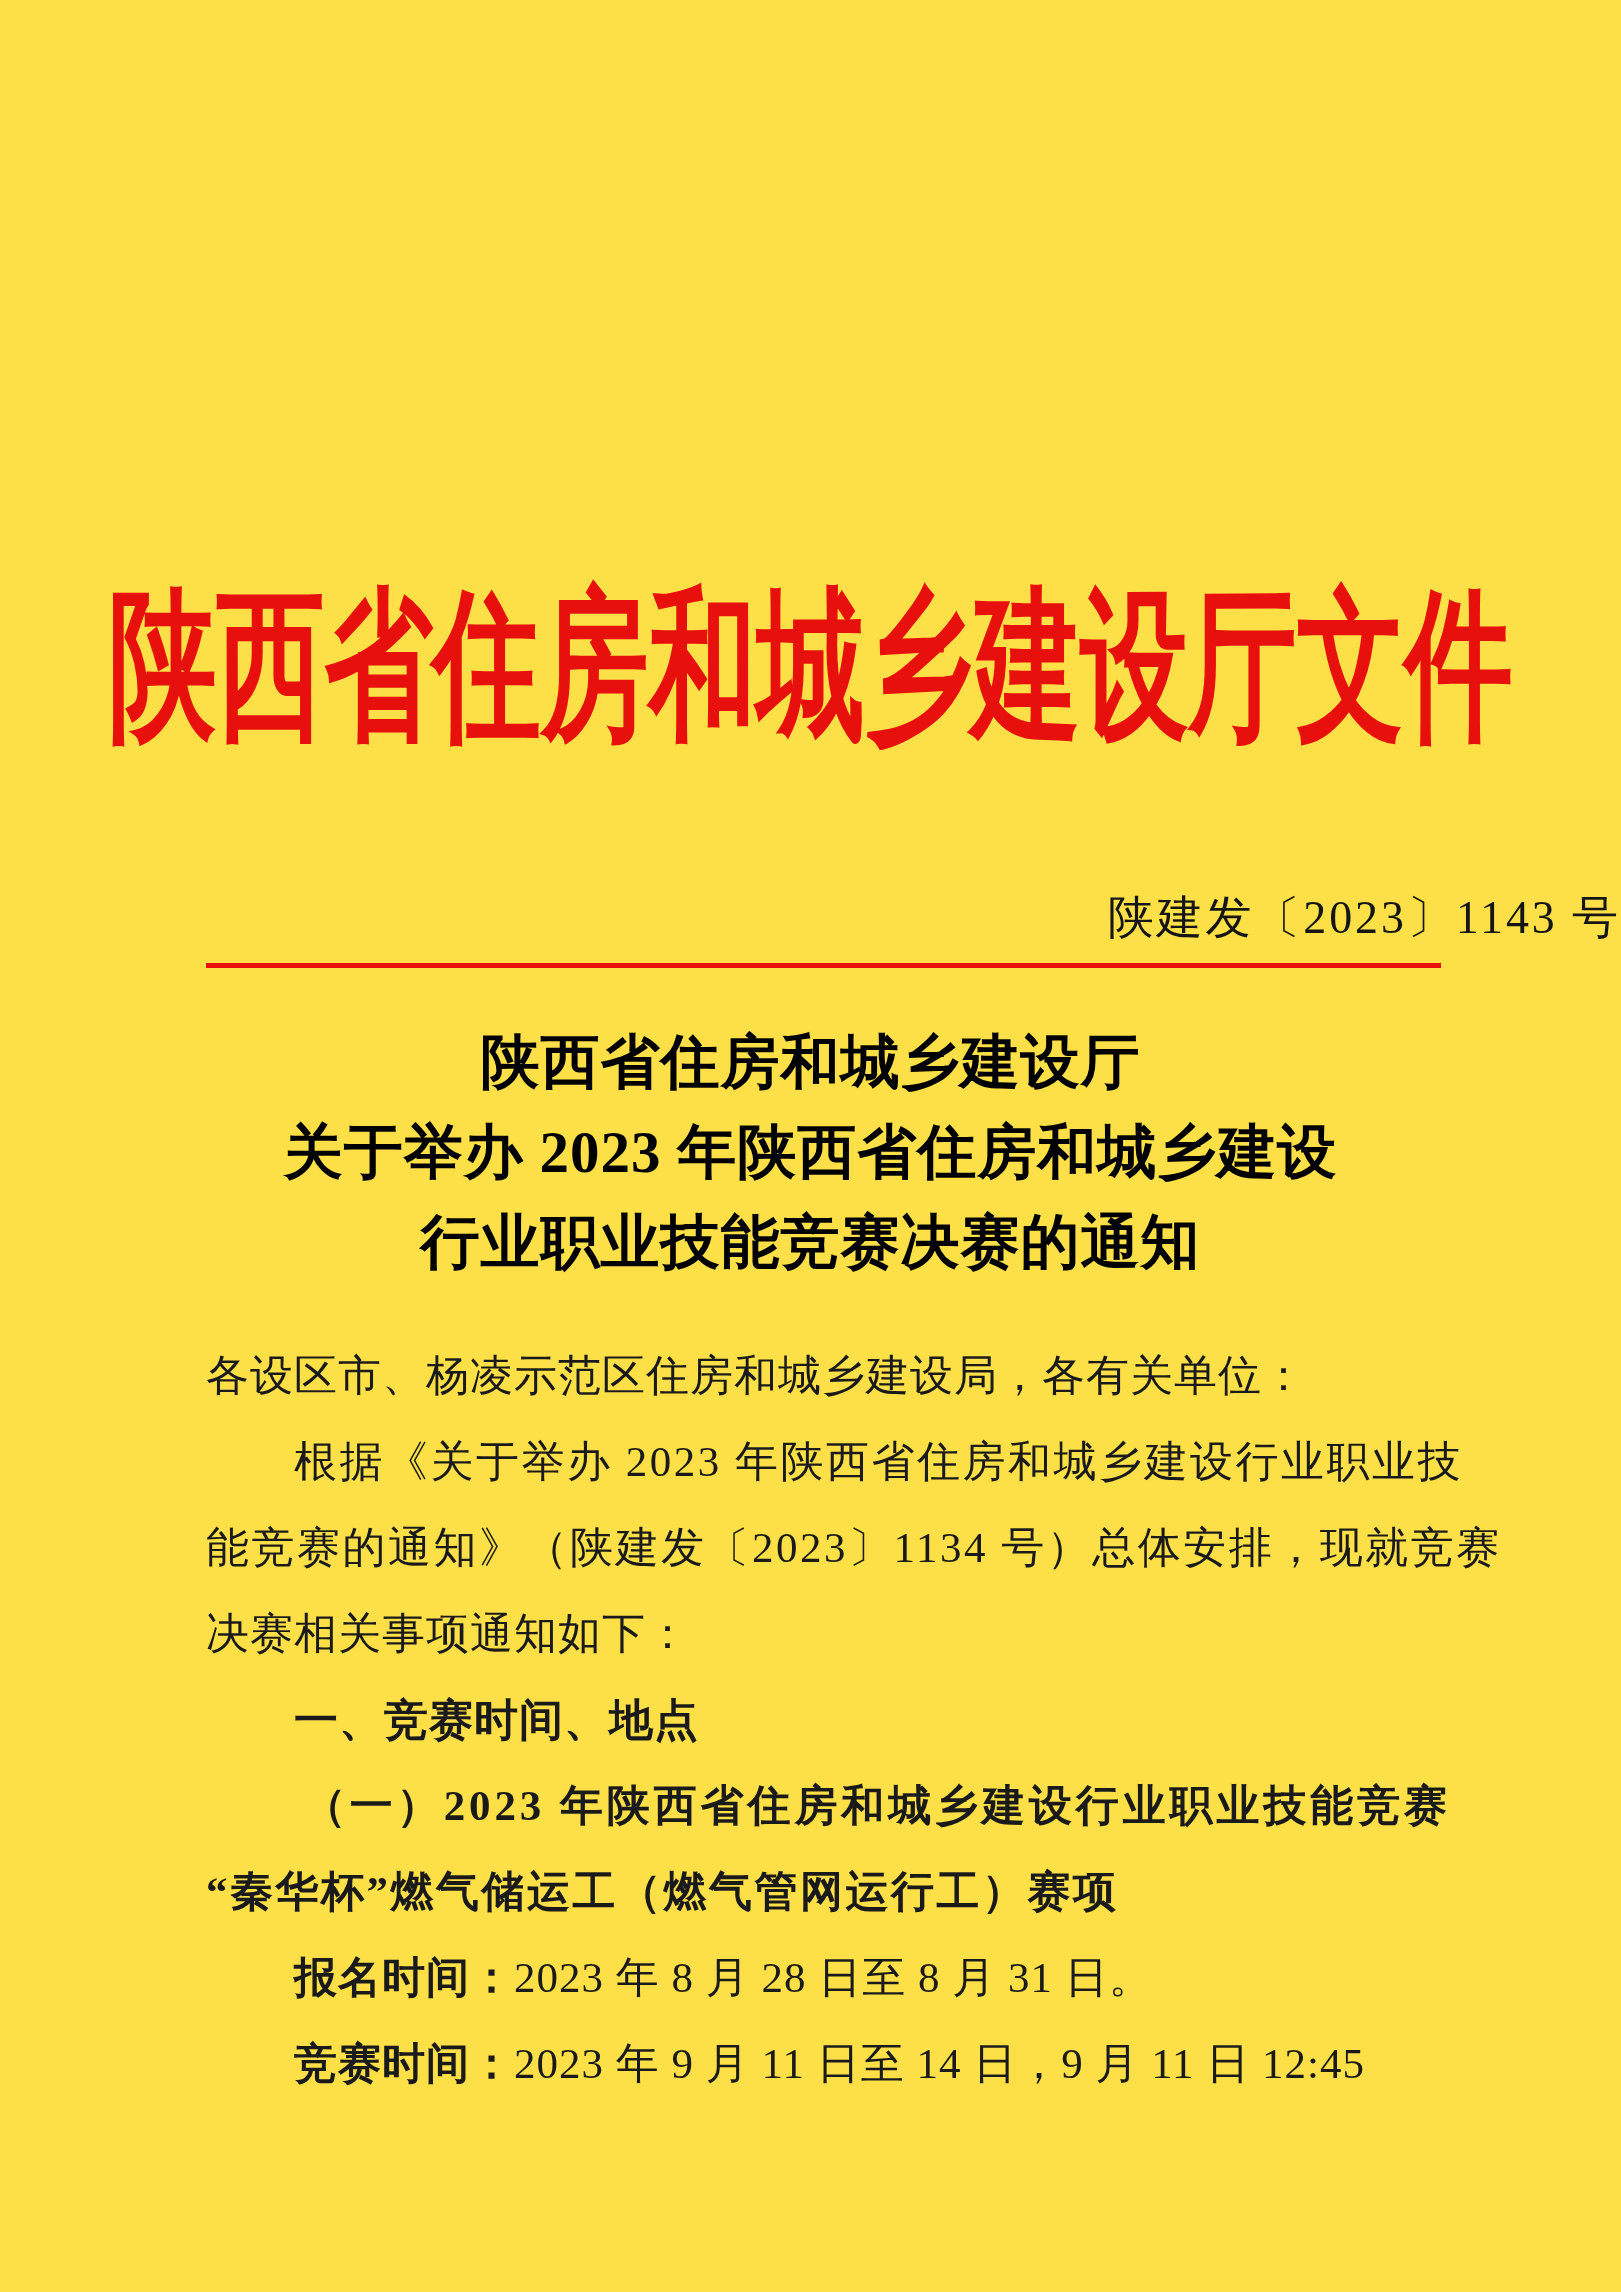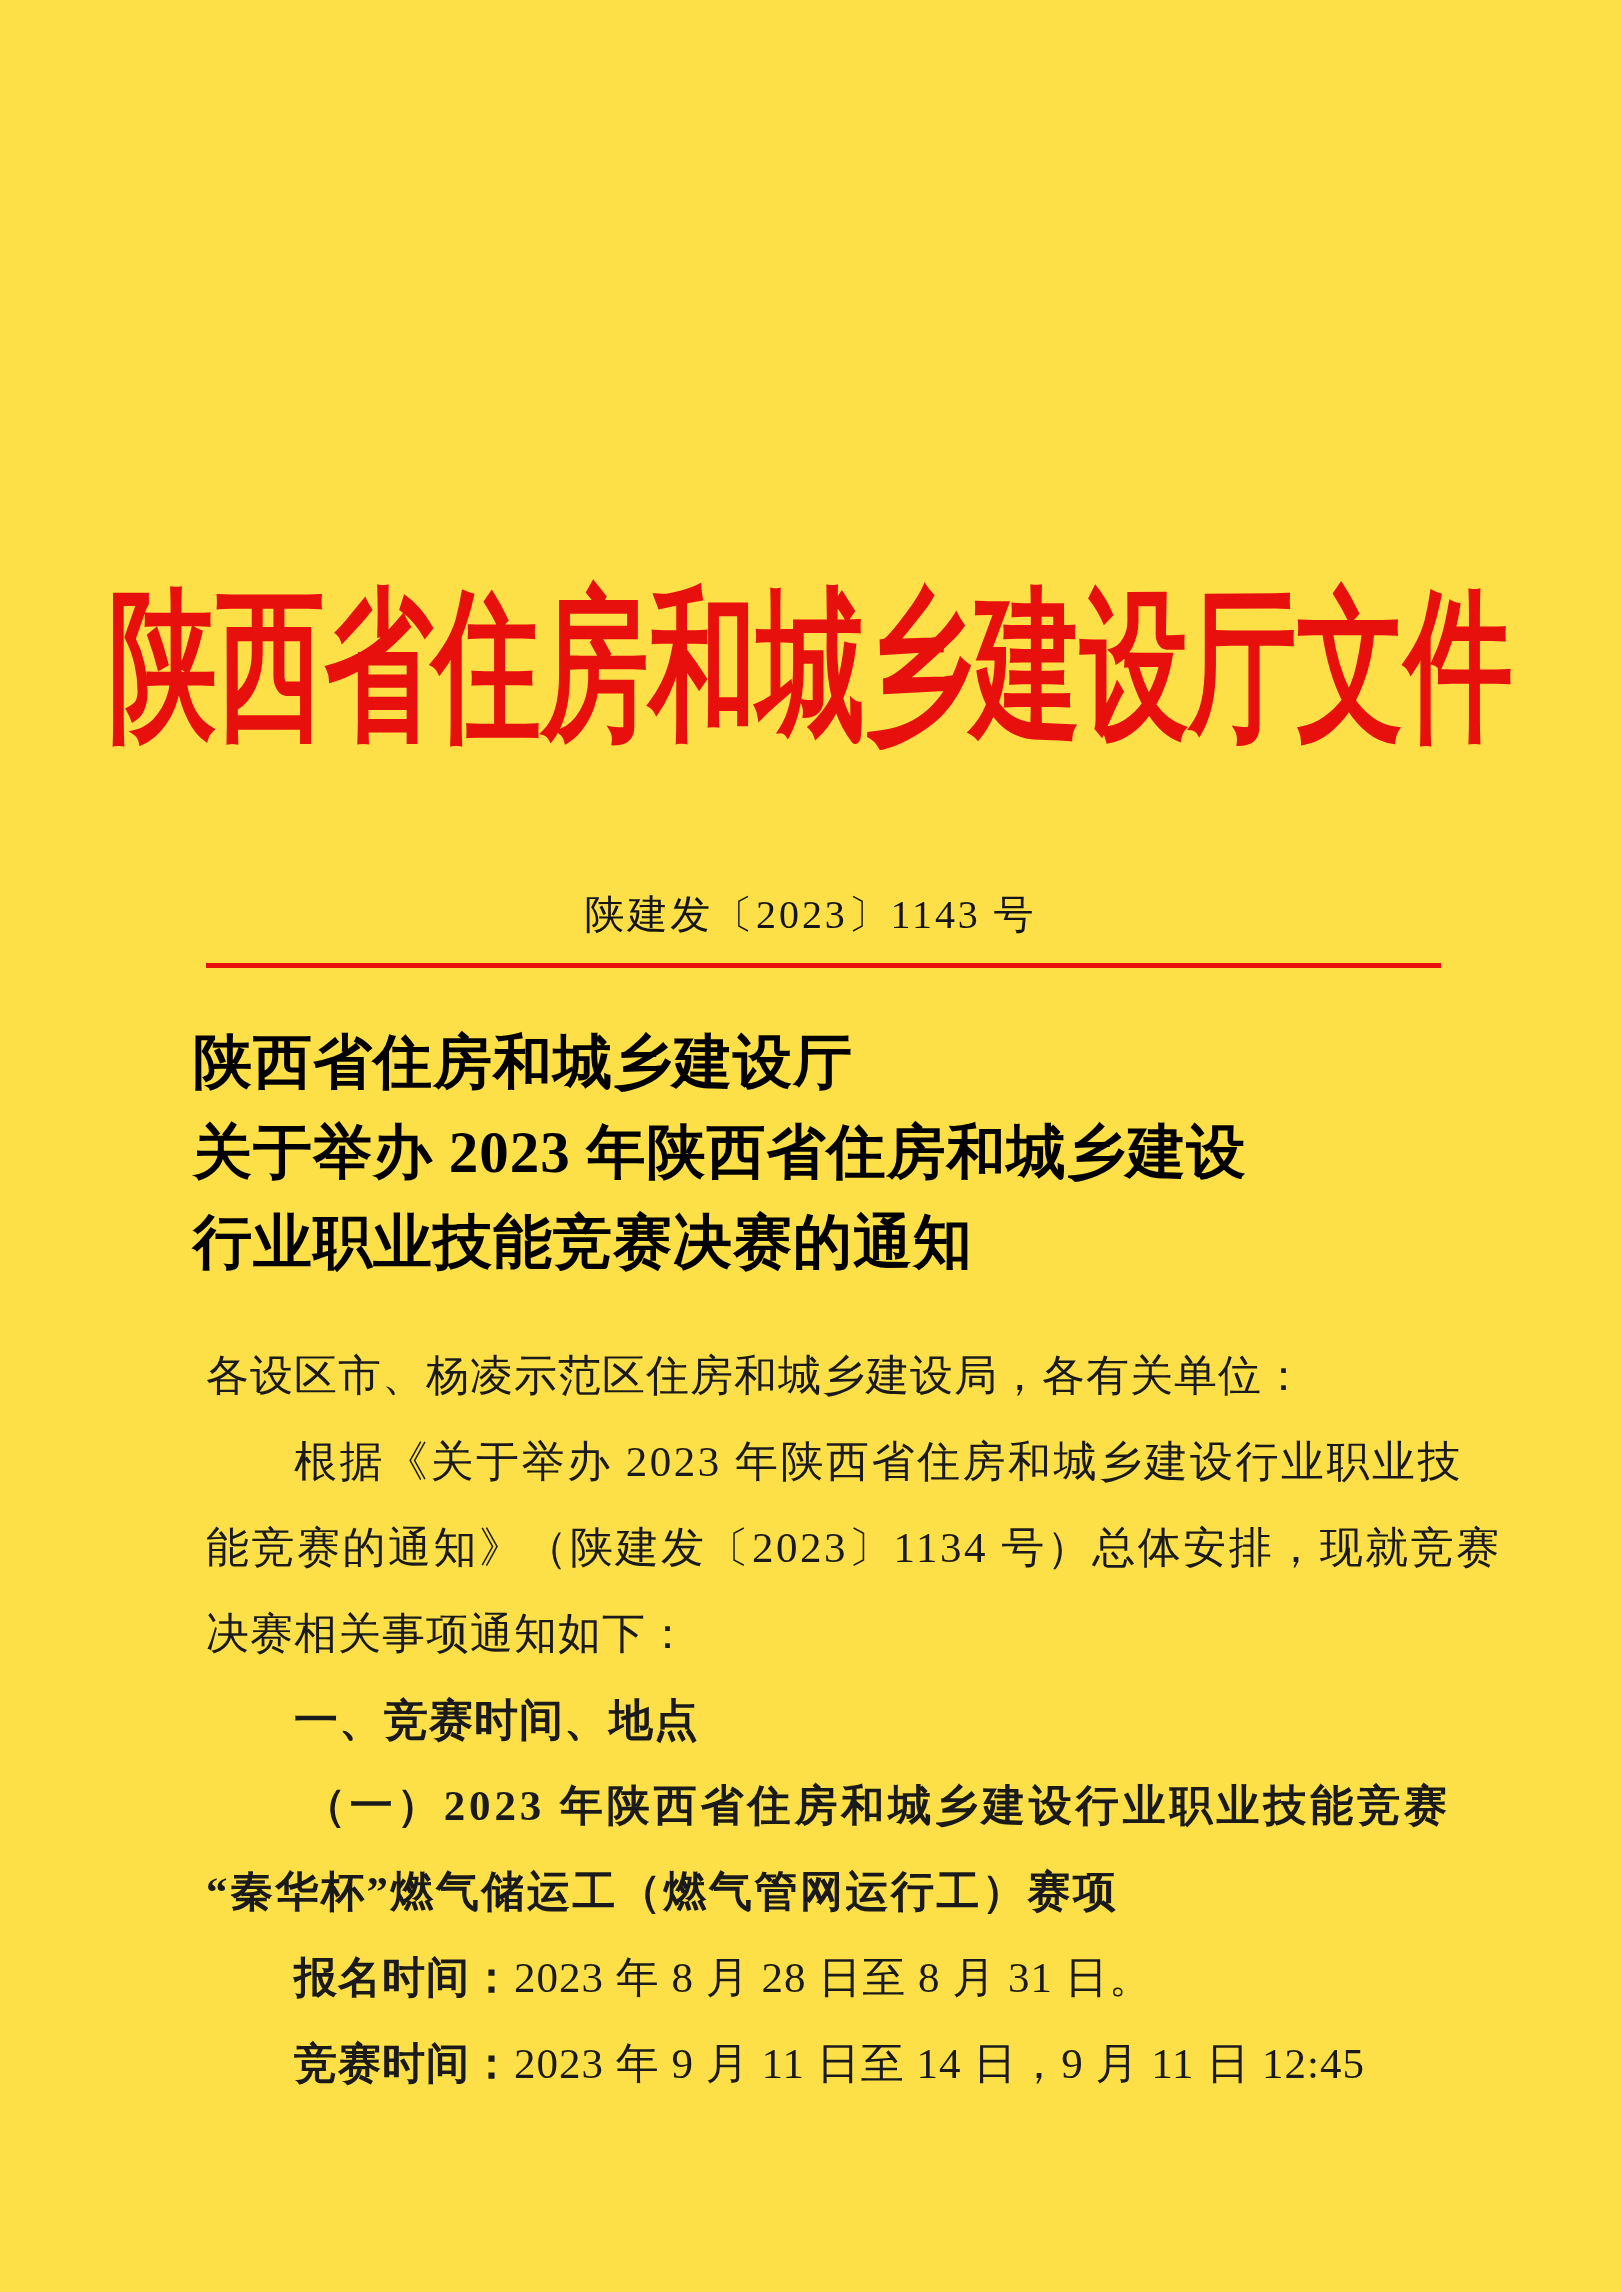--- a/index.html
+++ b/index.html
@@ -35,40 +35,41 @@
     white-space: nowrap;
     transform: scale(1.0, 1.52);
     transform-origin: center center;
   }
   
   .doc-number {
     position: absolute;
     top: 887px;
     left: 0;
     width: 1621px;
-    text-align: center;
-    font-size: 40px;
+    text-align: right;
+    font-size: 46px;
     letter-spacing: 2.9px;
     color: #151515;
   }
   
   .red-rule {
     position: absolute;
     top: 963px;
     left: 206px;
     width: 1235px;
     height: 4.9px;
     background: #e8100c;
   }
   
   .notice-title {
     position: absolute;
     top: 1017px;
     left: 193px;
     width: 1235px;
+    text-align: center;
     font-weight: bold;
     font-size: 59px;
     line-height: 90px;
     color: #000000;
     letter-spacing: 1px;
     font-family: Liberation Serif, serif;
   }
   
   .body-text {
     position: absolute;

